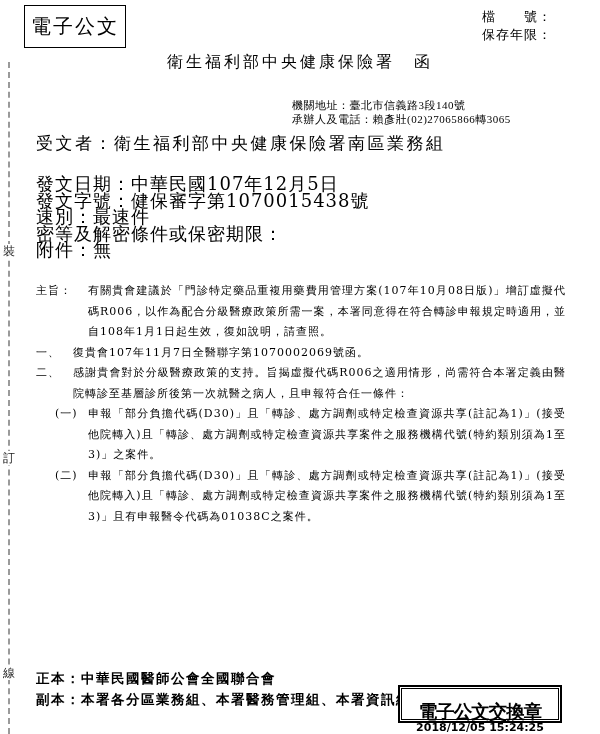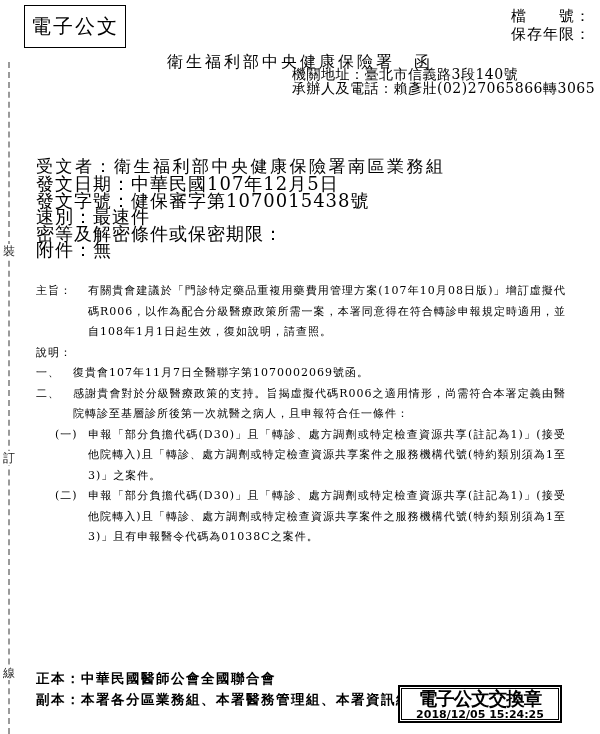--- a/index.html
+++ b/index.html
@@ -16,35 +16,35 @@
   
   .badge {
     position: absolute; left: 24px; top: 5px;
     border: 1.5px solid #000;
     padding: 7px 6px;
     font-size: 20px; letter-spacing: 2px; font-weight: 500;
   }
   
   .fileinfo {
     position: absolute; left: 482px; top: 8px;
-    font-size: 15px; line-height: 17.5px; letter-spacing: 1px; margin-left: 29px;
+    font-size: 13px; line-height: 17.5px; letter-spacing: 1px;
   }
   
   .title {
     position: absolute; left: 0; top: 52px; width: 100%;
     text-align: center;
     font-size: 16px; letter-spacing: 3px; font-weight: 500;
   }
   
   .agency {
-    position: absolute; left: 292px; top: 68px;
-    font-size: 14px; line-height: 13.5px; letter-spacing: 0.5px;
+    position: absolute; left: 292px; top: 99px;
+    font-size: 11px; line-height: 13.5px; letter-spacing: 0.5px; font-family: Liberation Serif, serif;
   }
   .recipient {
-    position: absolute; left: 36px; top: 155px;
+    position: absolute; left: 36px; top: 132px;
     font-size: 17px; letter-spacing: 2.5px;
   }
   .meta {
     position: absolute; left: 36px; top: 176px;
     font-size: 18px; line-height: 16.5px; letter-spacing: 1px;
   }
   
   .docbody {
     position: absolute; left: 36px; top: 281px; width: 530px;
     font-size: 11px; line-height: 20.5px; letter-spacing: 1px;
@@ -68,21 +68,21 @@
     border: 2px solid #000; background: #fff;
   }
   .stamp-inner {
     position: absolute; inset: 1px;
     border: 1px solid #000;
     display: flex; flex-direction: column; justify-content: space-between;
     padding: 0 1px;
   }
   .stamp-title {
     font-size: 18.5px; font-weight: bold; line-height: 20px;
-    letter-spacing: -1px; text-align: center; white-space: nowrap;
+    letter-spacing: -1px; text-align: center; white-space: nowrap; margin-top: 13px;
   }
   .stamp-time {
     font-family: "DejaVu Sans", "Liberation Sans", sans-serif;
     font-size: 11px; font-weight: bold; line-height: 12px;
     text-align: center; white-space: nowrap; letter-spacing: 0;
   }
   
   .bindline {
     position: absolute; left: 8px; top: 62px; bottom: 0; width: 0;
     border-left: 2px dashed #9a9a9a;
@@ -125,21 +125,20 @@
   <div class="meta">
     <div>發文日期：中華民國107年12月5日</div>
     <div>發文字號：健保審字第1070015438號</div>
     <div>速別：最速件</div>
     <div>密等及解密條件或保密期限：</div>
     <div>附件：無</div>
   </div>
 
   <div class="docbody">
     <p class="hang-subject"><span class="lbl">主旨：</span><span>有關貴會建議於「門診特定藥品重複用藥費用管理方案(107年10月08日版)」增訂虛擬代碼R006，以作為配合分級醫療政策所需一案，本署同意得在符合轉診申報規定時適用，並自108年1月1日起生效，復如說明，請查照。</span></p>
-    <p>說明：</p>
     <p class="item1"><span class="lbl">一、</span><span>復貴會107年11月7日全醫聯字第1070002069號函。</span></p>
     <p class="item1"><span class="lbl">二、</span><span>感謝貴會對於分級醫療政策的支持。旨揭虛擬代碼R006之適用情形，尚需符合本署定義由醫院轉診至基層診所後第一次就醫之病人，且申報符合任一條件：</span></p>
     <p class="item2"><span class="lbl">(一)</span><span>申報「部分負擔代碼(D30)」且「轉診、處方調劑或特定檢查資源共享(註記為1)」(接受他院轉入)且「轉診、處方調劑或特定檢查資源共享案件之服務機構代號(特約類別須為1至3)」之案件。</span></p>
     <p class="item2"><span class="lbl">(二)</span><span>申報「部分負擔代碼(D30)」且「轉診、處方調劑或特定檢查資源共享(註記為1)」(接受他院轉入)且「轉診、處方調劑或特定檢查資源共享案件之服務機構代號(特約類別須為1至3)」且有申報醫令代碼為01038C之案件。</span></p>
   </div>
 
   <div class="copies">
     <div>正本：中華民國醫師公會全國聯合會</div>
     <div>副本：本署各分區業務組、本署醫務管理組、本署資訊組</div>
   </div>

